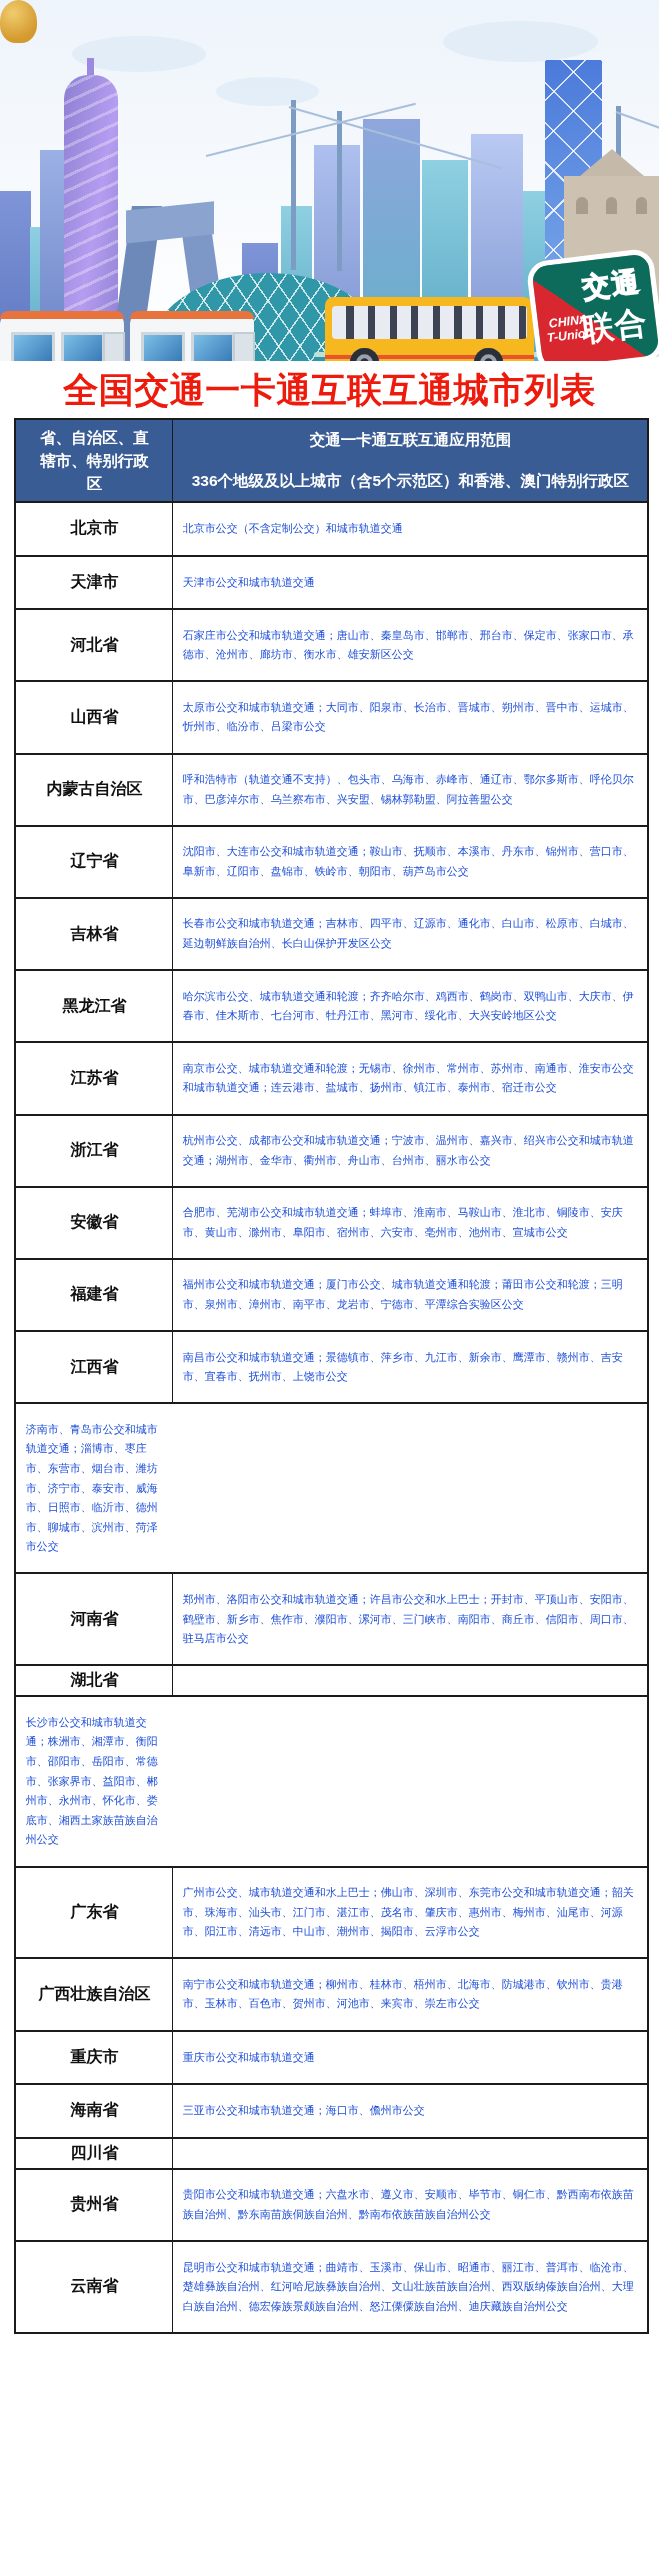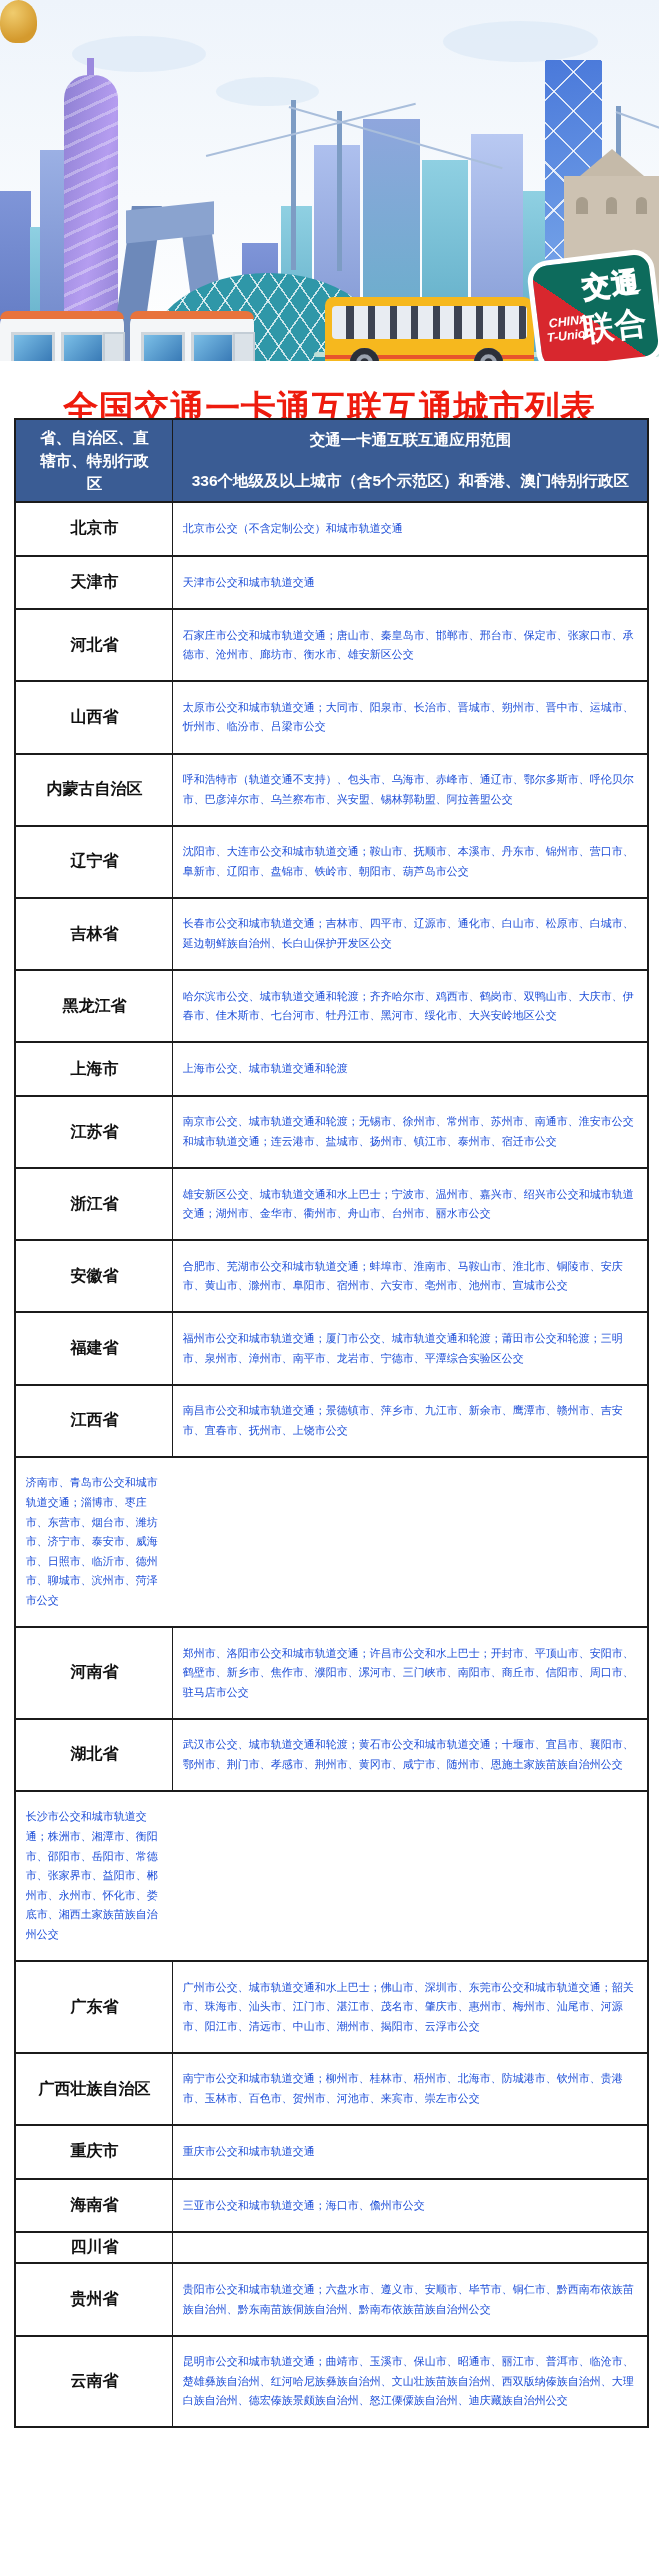--- a/index.html
+++ b/index.html
@@ -64,21 +64,21 @@
   
   .badge-logo{position:absolute;left:537px;top:260px;width:117px;height:102px;transform:rotate(-7deg);
     border-radius:15.5px;background:linear-gradient(to top right,#d8272e 44%,#0d6b5c 44%);
     box-shadow:0 0 0 5.2px #ffffff;overflow:hidden;}
   .badge-logo .cn1{position:absolute;top:9.3px;right:10.3px;font-size:27px;font-weight:900;color:#0d6b5c;
     -webkit-text-stroke:1.3px #ffffff;letter-spacing:2.1px;}
   .badge-logo .cn2{position:absolute;top:47px;right:8.2px;font-size:32px;font-weight:900;color:#ffffff;letter-spacing:1px;}
   .badge-logo .en{position:absolute;left:7.2px;bottom:23px;color:#ffffff;font-weight:bold;font-size:12.4px;font-style:italic;line-height:13.4px;text-align:center;}
 
   
-  .title-bar{position:absolute;top:379px;left:0;width:659px;height:58px;
+  .title-bar{position:absolute;top:361px;left:0;width:659px;height:58px;
     display:flex;align-items:center;justify-content:center;background:#ffffff;}
   .title-bar h1{margin:0;font-size:35px;font-weight:900;color:#ee1b0d;letter-spacing:0.5px;white-space:nowrap;}
 
   
   .ctable{position:absolute;top:418px;left:14.4px;width:631px;border:2.1px solid #1b1b1b;background:#fff;}
   .thead{display:grid;grid-template-columns:157px 1fr;background:#3a5c94;color:#ffffff;height:81px;}
   .thead .c1{display:flex;align-items:center;justify-content:center;text-align:center;
     font-size:15.5px;font-weight:bold;line-height:23px;border-right:1.5px solid #1b1b1b;padding:0 18.5px;font-family:Liberation Serif, serif;}
   .thead .c2{display:flex;flex-direction:column;align-items:center;justify-content:center;gap:20px;
     font-size:15.5px;font-weight:bold;text-align:center;padding:0 5.2px;}
@@ -217,33 +217,29 @@
   <div class="trow">
     <div class="region">吉林省</div>
     <div class="scope">长春市公交和城市轨道交通；吉林市、四平市、辽源市、通化市、白山市、松原市、白城市、延边朝鲜族自治州、长白山保护开发区公交</div>
   </div>
 
   <div class="trow">
     <div class="region">黑龙江省</div>
     <div class="scope">哈尔滨市公交、城市轨道交通和轮渡；齐齐哈尔市、鸡西市、鹤岗市、双鸭山市、大庆市、伊春市、佳木斯市、七台河市、牡丹江市、黑河市、绥化市、大兴安岭地区公交</div>
   </div>
 
-  <div class="trow">
-    <div class="region">上海市</div>
-    <div class="scope">上海市公交、城市轨道交通和轮渡</div>
-  </div>
 
   <div class="trow">
     <div class="region">江苏省</div>
     <div class="scope">南京市公交、城市轨道交通和轮渡；无锡市、徐州市、常州市、苏州市、南通市、淮安市公交和城市轨道交通；连云港市、盐城市、扬州市、镇江市、泰州市、宿迁市公交</div>
   </div>
 
   <div class="trow">
     <div class="region">浙江省</div>
-    <div class="scope">雄安新区公交、城市轨道交通和水上巴士；宁波市、温州市、嘉兴市、绍兴市公交和城市轨道交通；湖州市、金华市、衢州市、舟山市、台州市、丽水市公交</div>
+    <div class="scope">杭州市公交、成都市公交和城市轨道交通；宁波市、温州市、嘉兴市、绍兴市公交和城市轨道交通；湖州市、金华市、衢州市、舟山市、台州市、丽水市公交</div>
   </div>
 
   <div class="trow">
     <div class="region">安徽省</div>
     <div class="scope">合肥市、芜湖市公交和城市轨道交通；蚌埠市、淮南市、马鞍山市、淮北市、铜陵市、安庆市、黄山市、滁州市、阜阳市、宿州市、六安市、亳州市、池州市、宣城市公交</div>
   </div>
 
   <div class="trow">
     <div class="region">福建省</div>
     <div class="scope">福州市公交和城市轨道交通；厦门市公交、城市轨道交通和轮渡；莆田市公交和轮渡；三明市、泉州市、漳州市、南平市、龙岩市、宁德市、平潭综合实验区公交</div>
@@ -258,21 +254,20 @@
     <div class="scope">济南市、青岛市公交和城市轨道交通；淄博市、枣庄市、东营市、烟台市、潍坊市、济宁市、泰安市、威海市、日照市、临沂市、德州市、聊城市、滨州市、菏泽市公交</div>
   </div>
 
   <div class="trow">
     <div class="region">河南省</div>
     <div class="scope">郑州市、洛阳市公交和城市轨道交通；许昌市公交和水上巴士；开封市、平顶山市、安阳市、鹤壁市、新乡市、焦作市、濮阳市、漯河市、三门峡市、南阳市、商丘市、信阳市、周口市、驻马店市公交</div>
   </div>
 
   <div class="trow">
     <div class="region">湖北省</div>
-    <div class="scope">武汉市公交、城市轨道交通和轮渡；黄石市公交和城市轨道交通；十堰市、宜昌市、襄阳市、鄂州市、荆门市、孝感市、荆州市、黄冈市、咸宁市、随州市、恩施土家族苗族自治州公交</div>
   </div>
 
   <div class="trow">
     <div class="scope">长沙市公交和城市轨道交通；株洲市、湘潭市、衡阳市、邵阳市、岳阳市、常德市、张家界市、益阳市、郴州市、永州市、怀化市、娄底市、湘西土家族苗族自治州公交</div>
   </div>
 
   <div class="trow">
     <div class="region">广东省</div>
     <div class="scope">广州市公交、城市轨道交通和水上巴士；佛山市、深圳市、东莞市公交和城市轨道交通；韶关市、珠海市、汕头市、江门市、湛江市、茂名市、肇庆市、惠州市、梅州市、汕尾市、河源市、阳江市、清远市、中山市、潮州市、揭阳市、云浮市公交</div>
   </div>

